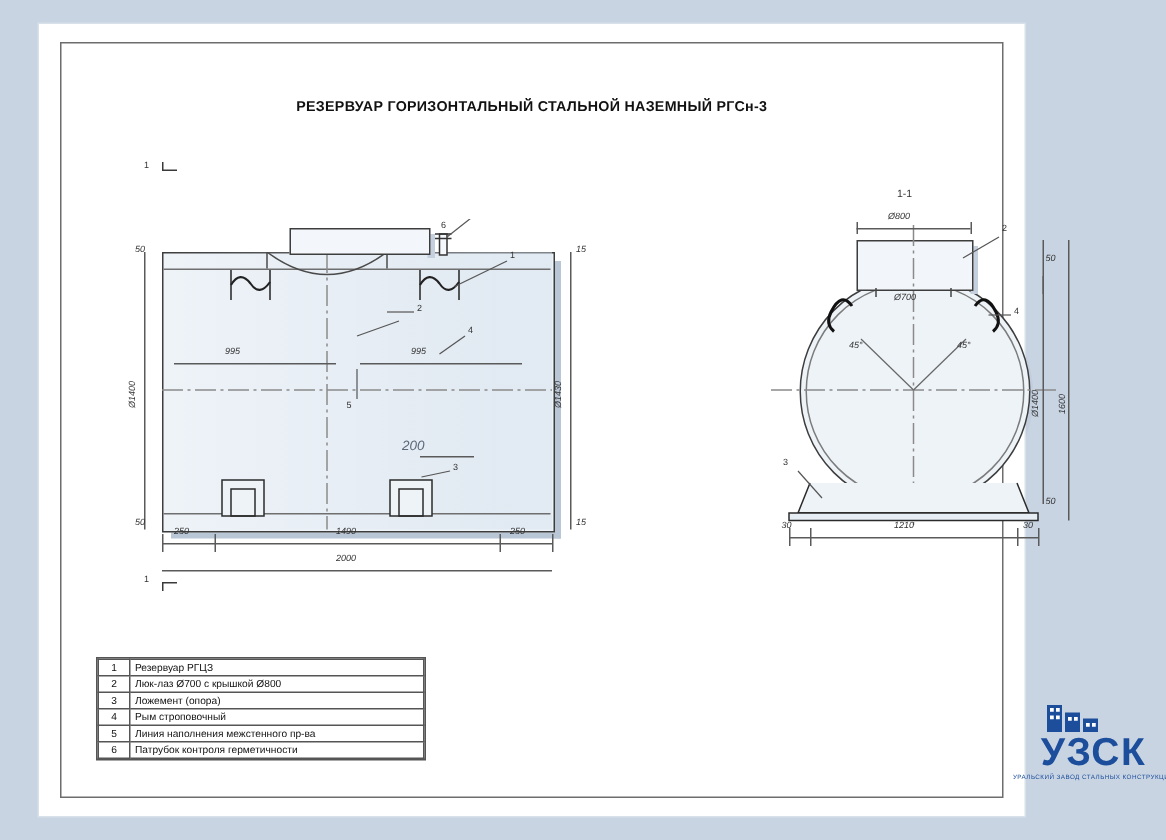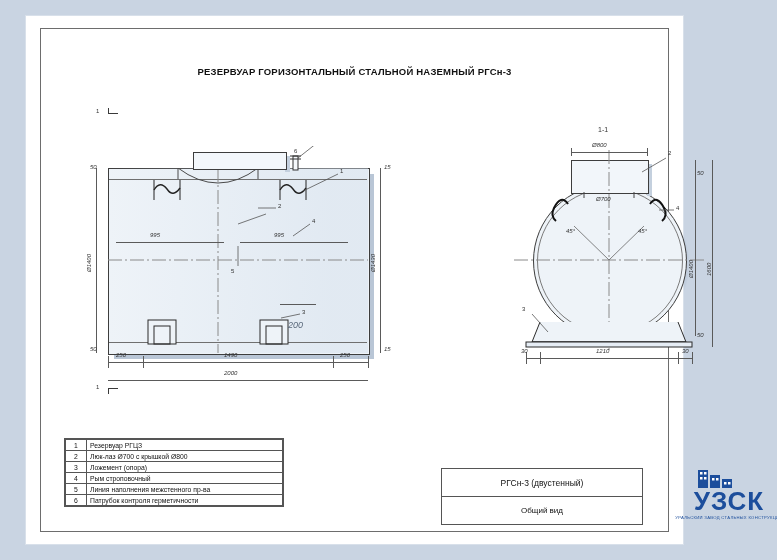--- a/index.html
+++ b/index.html
@@ -180,21 +180,21 @@
     <div class="t lbl" style="left:224px;top:72px;">4</div>
     <div class="t lbl" style="left:143px;top:122px;">5</div>
     <div class="t lbl" style="left:214px;top:163px;">3</div>
 
     <div class="dim" style="left:28px;top:96px;width:108px;"></div>
     <div class="dim" style="left:152px;top:96px;width:108px;"></div>
     <div class="t lbl-i" style="left:62px;top:86px;">995</div>
     <div class="t lbl-i" style="left:186px;top:86px;">995</div>
 
     <div class="dim" style="left:192px;top:158px;width:36px;"></div>
-    <div class="t lbl-i" style="left:200px;top:146px;font-size:9px;color:#5b6a7c;margin-top:28px;">200</div>
+    <div class="t lbl-i" style="left:180px;top:146px;font-size:9px;color:#5b6a7c;">200</div>
 
     <div class="dim" style="left:20px;top:216px;width:260px;"></div>
     <div class="dimv" style="left:20px;top:210px;height:12px;"></div>
     <div class="dimv" style="left:55px;top:210px;height:12px;"></div>
     <div class="dimv" style="left:245px;top:210px;height:12px;"></div>
     <div class="dimv" style="left:280px;top:210px;height:12px;"></div>
     <div class="t lbl-i" style="left:28px;top:206px;">250</div>
     <div class="t lbl-i" style="left:136px;top:206px;">1490</div>
     <div class="t lbl-i" style="left:252px;top:206px;">250</div>
 
@@ -309,24 +309,20 @@
           <td>Линия наполнения межстенного пр-ва</td>
         </tr>
         <tr>
           <td class="num">6</td>
           <td>Патрубок контроля герметичности</td>
         </tr>
       </tbody>
     </table>
   </div>
 
-  <div id="titleblock">
-    <div class="row1">РГСн-3 (двустенный)</div>
-    <div class="row2">Общий вид</div>
-  </div>
 
   <div id="logo">
     <div class="mark">
       <svg width="56" height="24" viewBox="0 0 56 24">
         <rect x="2" y="4" width="10" height="18" fill="#1c4e9c"></rect>
         <rect x="14" y="9" width="10" height="13" fill="#1c4e9c"></rect>
         <rect x="26" y="13" width="10" height="9" fill="#1c4e9c"></rect>
         <rect x="4" y="6" width="2.5" height="2.5" fill="#ffffff"></rect>
         <rect x="8" y="6" width="2.5" height="2.5" fill="#ffffff"></rect>
         <rect x="4" y="11" width="2.5" height="2.5" fill="#ffffff"></rect>

